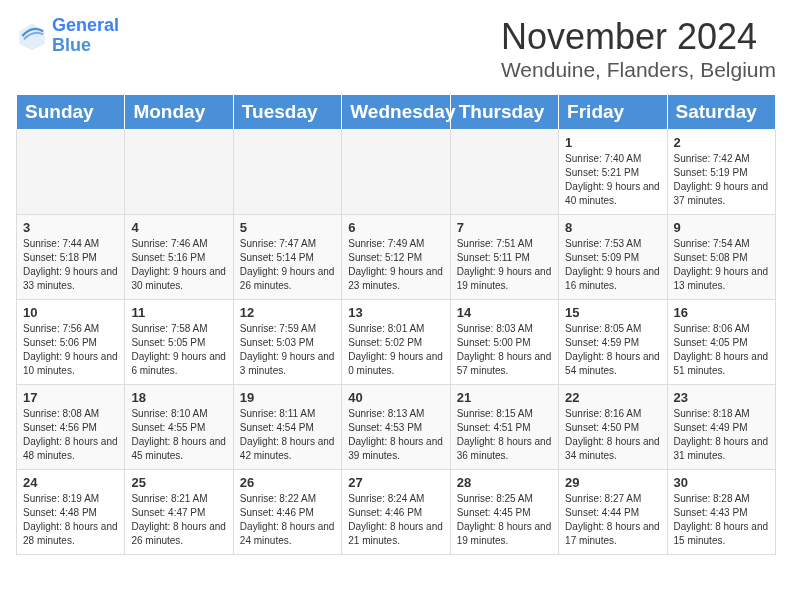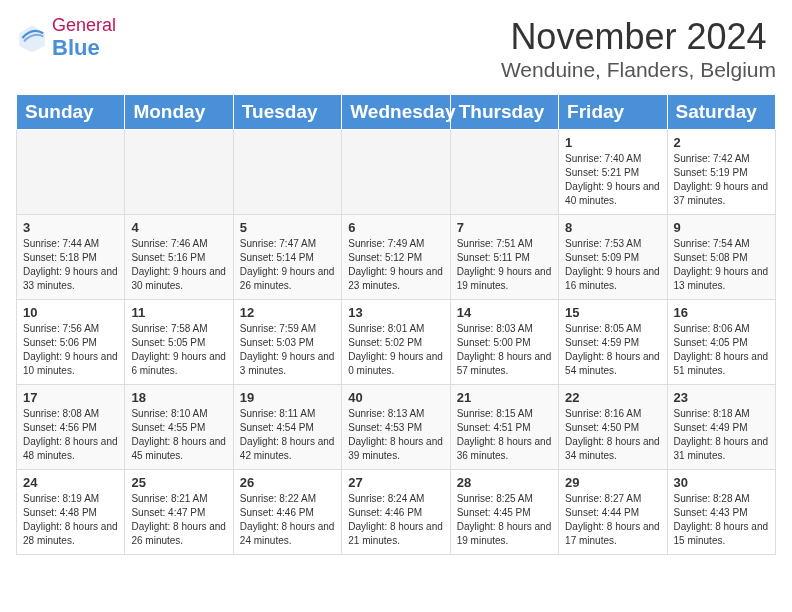--- a/index.html
+++ b/index.html
@@ -20,35 +20,35 @@
       display: flex;
       align-items: center;
     }
     .logo-text {
       display: flex;
       flex-direction: column;
       line-height: 1.1;
     }
     .logo-general {
       font-size: 18px;
-      font-weight: normal;
-      color: #be185d;
+      font-weight: bold;
+      color: #3b82f6;
     }
     .logo-blue {
-      font-size: 22px;
+      font-size: 18px;
       font-weight: bold;
       color: #4a90d9;
     }
     .logo-icon {
       width: 32px;
       height: 32px;
       margin-right: 4px;
     }
     .title-area {
-      text-align: center;
+      text-align: left;
     }
     .month-title {
       font-size: 36px;
       font-weight: normal;
       color: #333;
     }
     .location-title {
       font-size: 21px;
       color: #555;
     }

